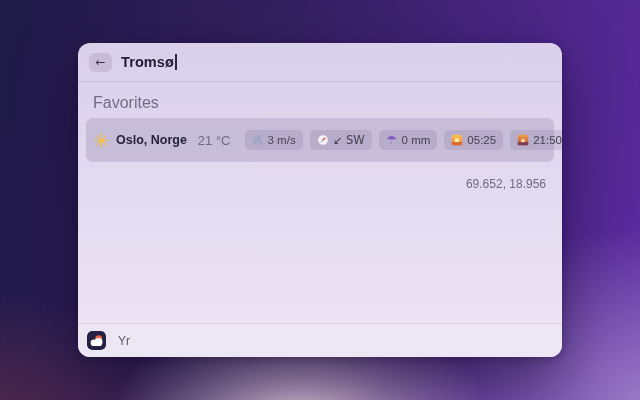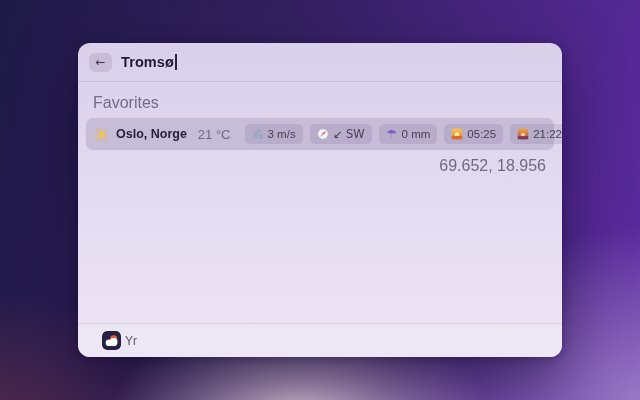--- a/index.html
+++ b/index.html
@@ -65,21 +65,21 @@
   .content { flex: 1 1 auto; padding: 7px 8px; }
 
   .section-label {
     font-size: 16px;
     font-weight: 500;
     color: #716d82;
     padding: 5px 7px 6px 7px;
   }
 
   .row {
-    height: 32px;
+    height: 44px;
     border-radius: 7px;
     display: flex;
     align-items: center;
     padding: 0 8px;
     gap: 7px;
   }
   .row.selected { background: rgba(122, 110, 152, 0.24); }
 
   .row-icon { width: 15px; height: 15px; display: flex; align-items: center; justify-content: center; flex: 0 0 15px; }
   .row-icon svg { width: 15px; height: 15px; display: block; }
@@ -100,30 +100,30 @@
     white-space: nowrap;
   }
   .tag .tag-icon { width: 12px; height: 12px; display: flex; align-items: center; justify-content: center; }
   .tag .tag-icon svg { width: 12px; height: 12px; display: block; }
   .umbrella-glyph {
     font-family: "DejaVu Sans", "Liberation Sans", sans-serif;
     font-size: 12px; line-height: 12px; color: #7e5cc4;
   }
   .arrow-glyph { font-family: "DejaVu Sans", "Liberation Sans", sans-serif; }
 
-  .row-accessory { font-size: 16px; color: #6f6b7e; white-space: nowrap; margin-left: 27px; }
+  .row-accessory { font-size: 12px; color: #6f6b7e; white-space: nowrap; margin-left: 27px; }
 
   .footer {
     flex: 0 0 34px;
     border-top: 1px solid rgba(62, 50, 95, 0.13);
     background: rgba(236, 230, 243, 0.75);
     display: flex;
     align-items: center;
-    padding: 0 24px;
-    gap: 4px;
+    padding: 0 9px;
+    gap: 12px;
   }
   .app-icon { width: 19px; height: 19px; border-radius: 5px; overflow: hidden; flex: 0 0 19px; }
   .app-icon svg { width: 19px; height: 19px; display: block; }
   .app-name { font-size: 12px; color: #5b5768; }
 
   .footer-right { margin-left: auto; display: flex; align-items: center; gap: 8px; }
   .action-label { font-size: 12px; font-weight: 600; color: #26233a; }
   .action-label.secondary { font-weight: 400; color: #5b5768; }
   .key-badge {
     min-width: 20px; height: 19px;
@@ -229,21 +229,21 @@
                     <linearGradient id="ss" x1="0" y1="0" x2="0" y2="1">
                   <stop offset="0" stop-color="#f2a23e"></stop>
                       <stop offset="1" stop-color="#b04a55"></stop>
                 </linearGradient>
                   </defs>
                 <rect x="1.5" y="1.5" width="21" height="21" rx="4.5" fill="url(#ss)"></rect>
                 <circle cx="12" cy="13.5" r="4.2" fill="#ffd98e"></circle>
                 <rect x="1.5" y="16.5" width="21" height="6" fill="#7c3a56"></rect>
               </svg>
             </span>
-            <span>21:22</span>
+            <span>21:50</span>
           </span>
         </div>
       </div>
 
 
       <div class="row">
         <span class="spacer"></span>
         <span class="row-accessory">69.652, 18.956</span>
       </div>
 

